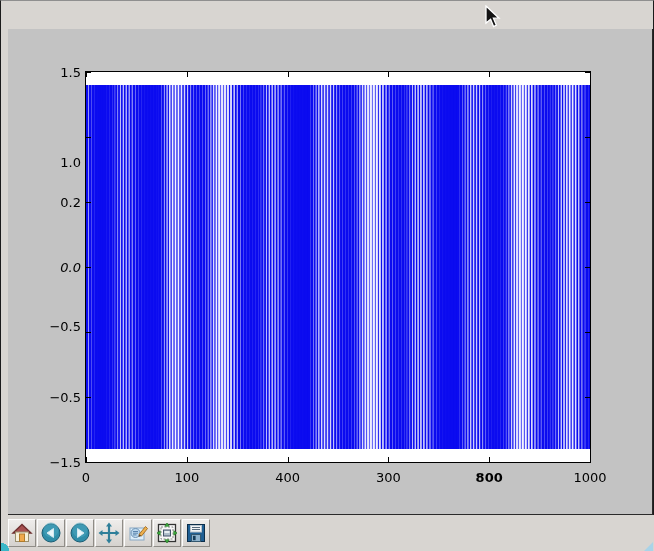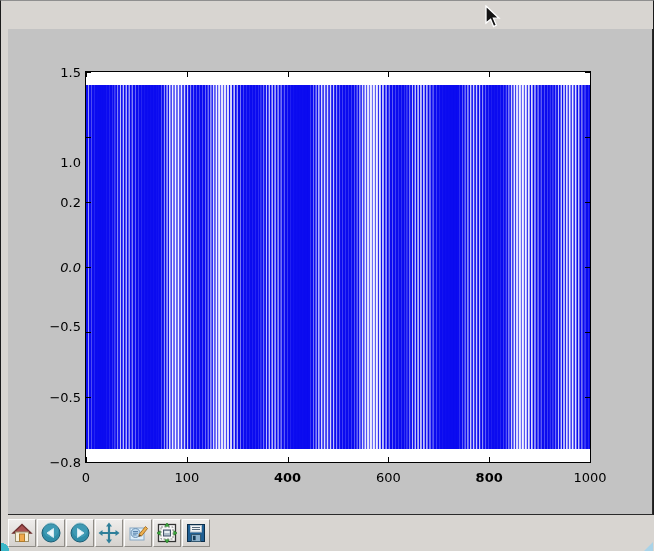--- a/index.html
+++ b/index.html
@@ -433,31 +433,31 @@
         <div class="tick yleft" style="top: 260px;"></div>
         <div class="tick yright" style="top: 260px;"></div>
         <div class="tick yleft" style="top: 325px;"></div>
         <div class="tick yright" style="top: 325px;"></div>
         <div class="tick yleft" style="top: 390px;"></div>
         <div class="tick yright" style="top: 390px;"></div>
       </div>
 
   <div class="xticklabel" style="left: 78px;">0</div>
       <div class="xticklabel" style="left: 178.8px;">100</div>
-      <div class="xticklabel" style="left: 279.6px; font-weight: bold;">400</div>
-      <div class="xticklabel" style="left: 380.4px;">600</div>
+      <div class="xticklabel" style="left: 279.6px;">400</div>
+      <div class="xticklabel" style="left: 380.4px;">300</div>
       <div class="xticklabel" style="left: 481.2px; font-weight: bold;">800</div>
       <div class="xticklabel" style="left: 582px; text-align: right;">1000</div>
       <div class="yticklabel" style="top: 43px;">1.5</div>
       <div class="yticklabel" style="top: 108px; margin-top: 25px;">1.0</div>
       <div class="yticklabel" style="top: 173px;">0.2</div>
       <div class="yticklabel" style="top: 238px; font-style: italic;">0.0</div>
       <div class="yticklabel" style="top: 297px;">−0.5</div>
       <div class="yticklabel" style="top: 368px;">−0.5</div>
-      <div class="yticklabel" style="top: 433px;">−0.8</div>
+      <div class="yticklabel" style="top: 433px;">−1.5</div>
     </div>
 
   <div class="toolbar">
 
     <button class="tbtn" style="left:7px" title="Home">
       <svg width="22" height="22" viewBox="0 0 22 22">
         <polygon points="2,11 11,2.5 20,11" fill="#a85050" stroke="#6e2f2f" stroke-width="1.4"></polygon>
         <rect x="4.5" y="10" width="13" height="9.5" fill="#f6efd9" stroke="#9a8f6e"></rect>
         <rect x="8.5" y="12" width="5" height="7.5" fill="#efא" stroke="#b07c2c" style="fill:#f0a94c"></rect>
       </svg>

